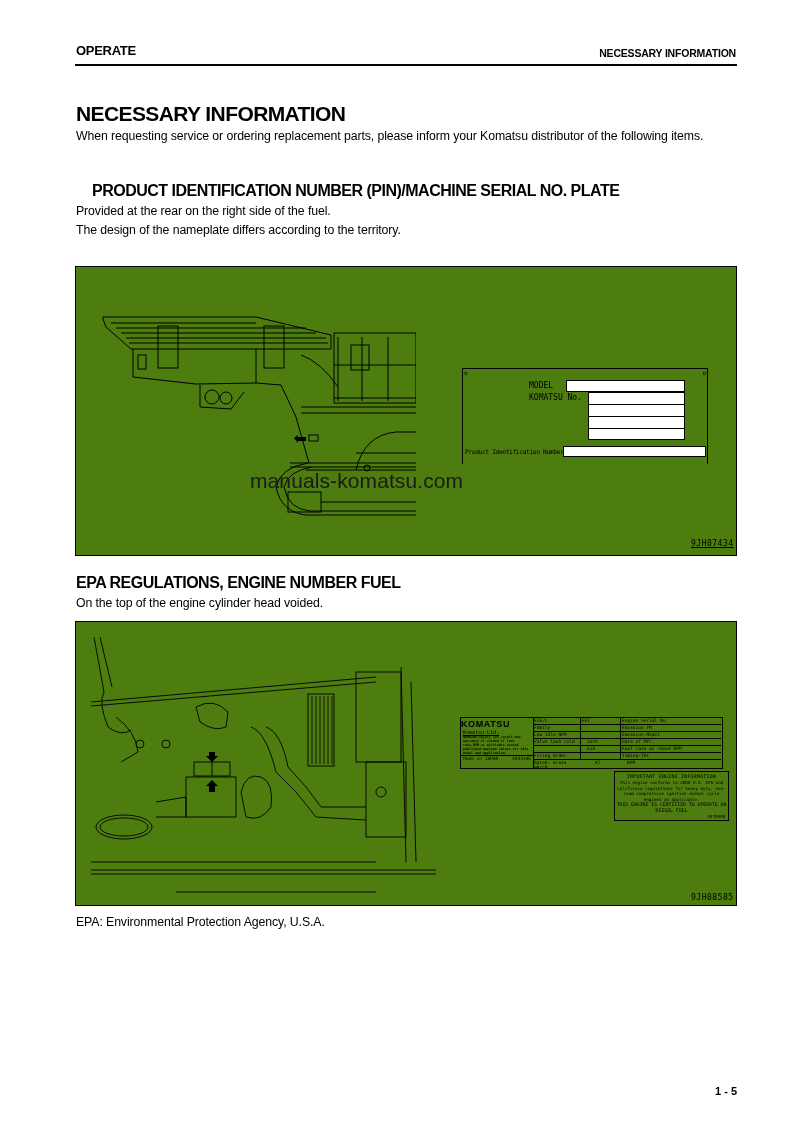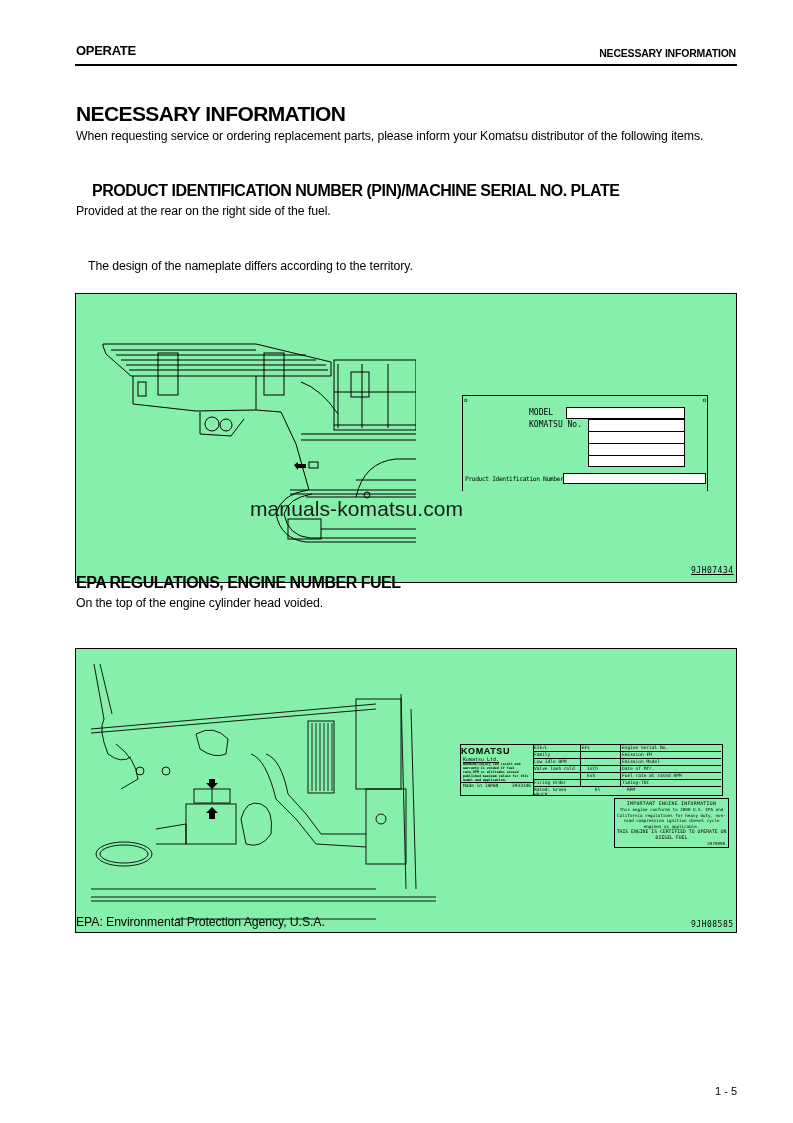--- a/index.html
+++ b/index.html
@@ -8,30 +8,30 @@
   .abs { position: absolute; }
   .hdr-left { left: 76px; top: 43px; font-size: 13px; font-weight: bold; letter-spacing: -0.3px; }
   .hdr-right { right: 57px; top: 47px; font-size: 10.5px; font-weight: bold; letter-spacing: -0.2px; }
   .hdr-rule { left: 75px; top: 64px; width: 662px; height: 2px; background: #000; }
   .h1 { left: 76px; top: 102px; font-size: 21px; font-weight: bold; letter-spacing: -0.6px; }
   .body-text { font-size: 12.3px; line-height: 19px; letter-spacing: -0.1px; }
   .intro { left: 76px; top: 127px; width: 662px; text-align: justify; }
   .h2 { font-size: 16px; font-weight: bold; letter-spacing: -0.5px; }
   .sec1-title { left: 92px; top: 182px; }
   .sec1-l1 { left: 76px; top: 202px; }
-  .sec1-l2 { left: 88px; top: 221px; margin-top: 36px; }
-  .figbox { border: 1.2px solid #000; box-sizing: border-box; background: #86efac; margin-top: 27px; }
+  .sec1-l2 { left: 76px; top: 221px; }
+  .figbox { border: 1.2px solid #000; box-sizing: border-box; background: #4d7c0f; }
   .fig1 { left: 75px; top: 266px; width: 662px; height: 290px; }
   .fig2 { left: 75px; top: 621px; width: 662px; height: 285px; }
   .figcode { font-family: "DejaVu Sans Mono", monospace; font-size: 8px; letter-spacing: 0.5px; }
   .sec2-title { left: 76px; top: 574px; }
   .sec2-l1 { left: 76px; top: 594px; }
   .epa-note { left: 76px; top: 913px; }
-  .page-num { left: 715px; top: 1085px; font-size: 11px; }
-  .watermark { left: 250px; top: 469px; font-size: 21px; color: #1a1a1a; letter-spacing: 0.1px; margin-top: 28px; }
+  .page-num { left: 715px; top: 1085px; font-size: 11px; font-weight: bold; }
+  .watermark { left: 250px; top: 469px; font-size: 21px; color: #1a1a1a; letter-spacing: 0.1px; }
 
   
   .plate1 { left: 462px; top: 368px; width: 246px; height: 96px; border: 1px solid #000; border-bottom: none; box-sizing: border-box;
             font-family: "DejaVu Sans Mono", monospace; font-size: 8px; }
   .plate1 .lbl { position: absolute; }
   .plate1 .fld { position: absolute; border: 1px solid #000; box-sizing: border-box; background:#fff; }
 
   
   .plate2 { left: 459px; top: 716px; width: 263px; height: 52px; border: 1px solid #000; box-sizing: border-box;
             font-family: "DejaVu Sans Mono", monospace; font-size: 4.5px; overflow: hidden; }

